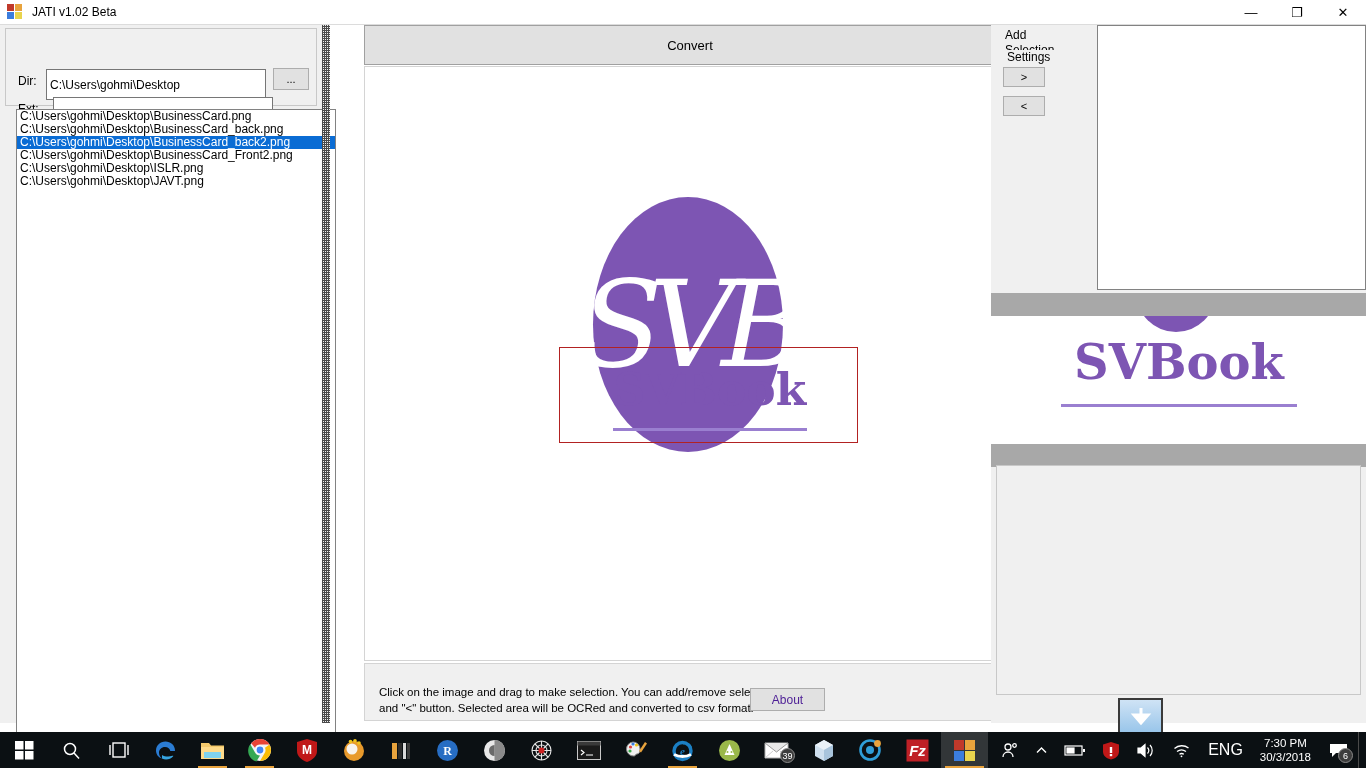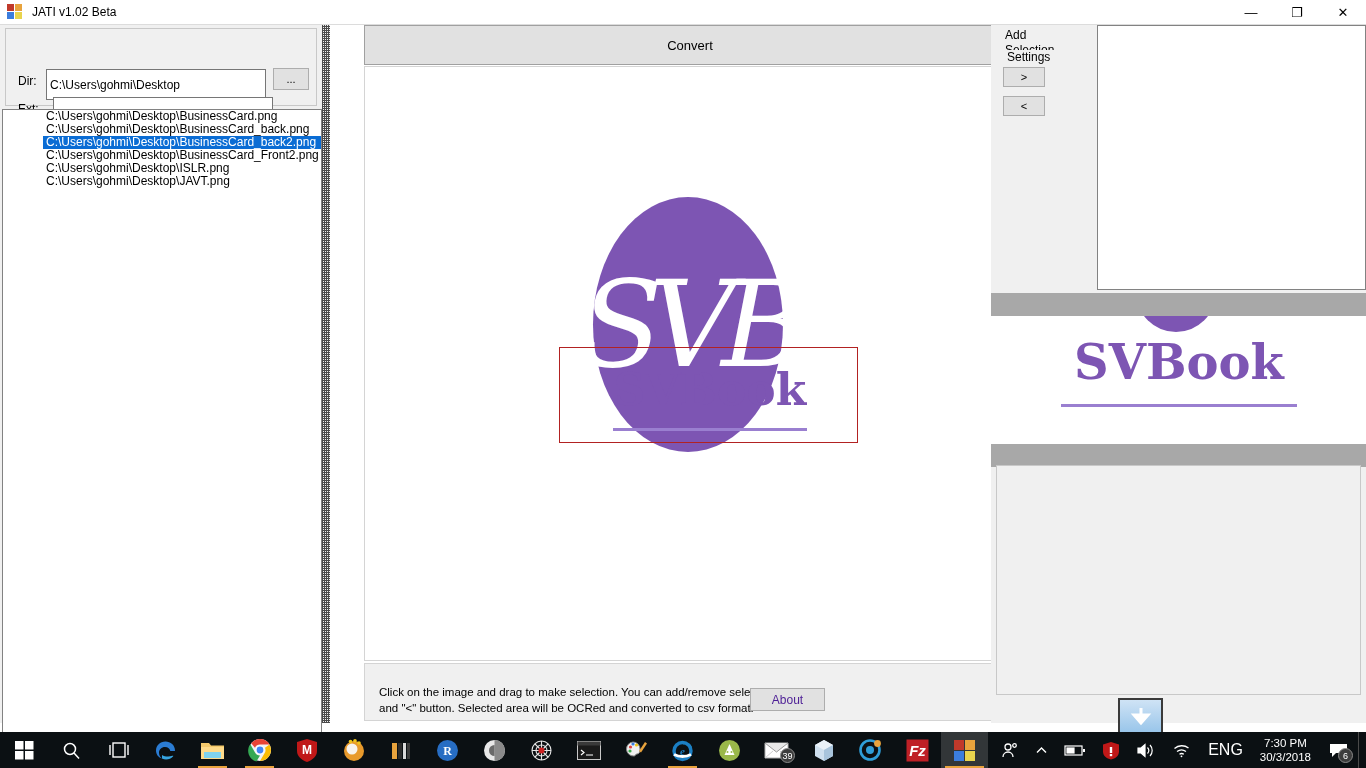--- a/index.html
+++ b/index.html
@@ -70,27 +70,26 @@
     width: 36px; height: 22px;
     background: #e1e1e1; border: 1px solid #adadad;
     font-size: 11px; color: #000; cursor: default;
     font-family: "Liberation Sans", sans-serif;
     line-height: 18px;
   }
   #ext-label { left: 12px; top: 73px; }
   #ext-input { left: 47px; top: 68px; width: 220px; }
 
   #file-list {
-    position: absolute; left: 2px; top: 84px;
+    position: absolute; left: 16px; top: 84px;
     width: 320px; height: 636px;
     background: #ffffff;
     border: 1px solid #828282;
     overflow: hidden;
     font-size: 12px;
-    padding-left: 40px;
   }
   .file-row {
     height: 13px; line-height: 13px;
     padding-left: 3px; color: #000;
     white-space: nowrap;
     font-family: "Liberation Sans", sans-serif;
     cursor: default;
   }
   .file-row.sel { background: #0a6cd4; color: #ffffff; }
 

